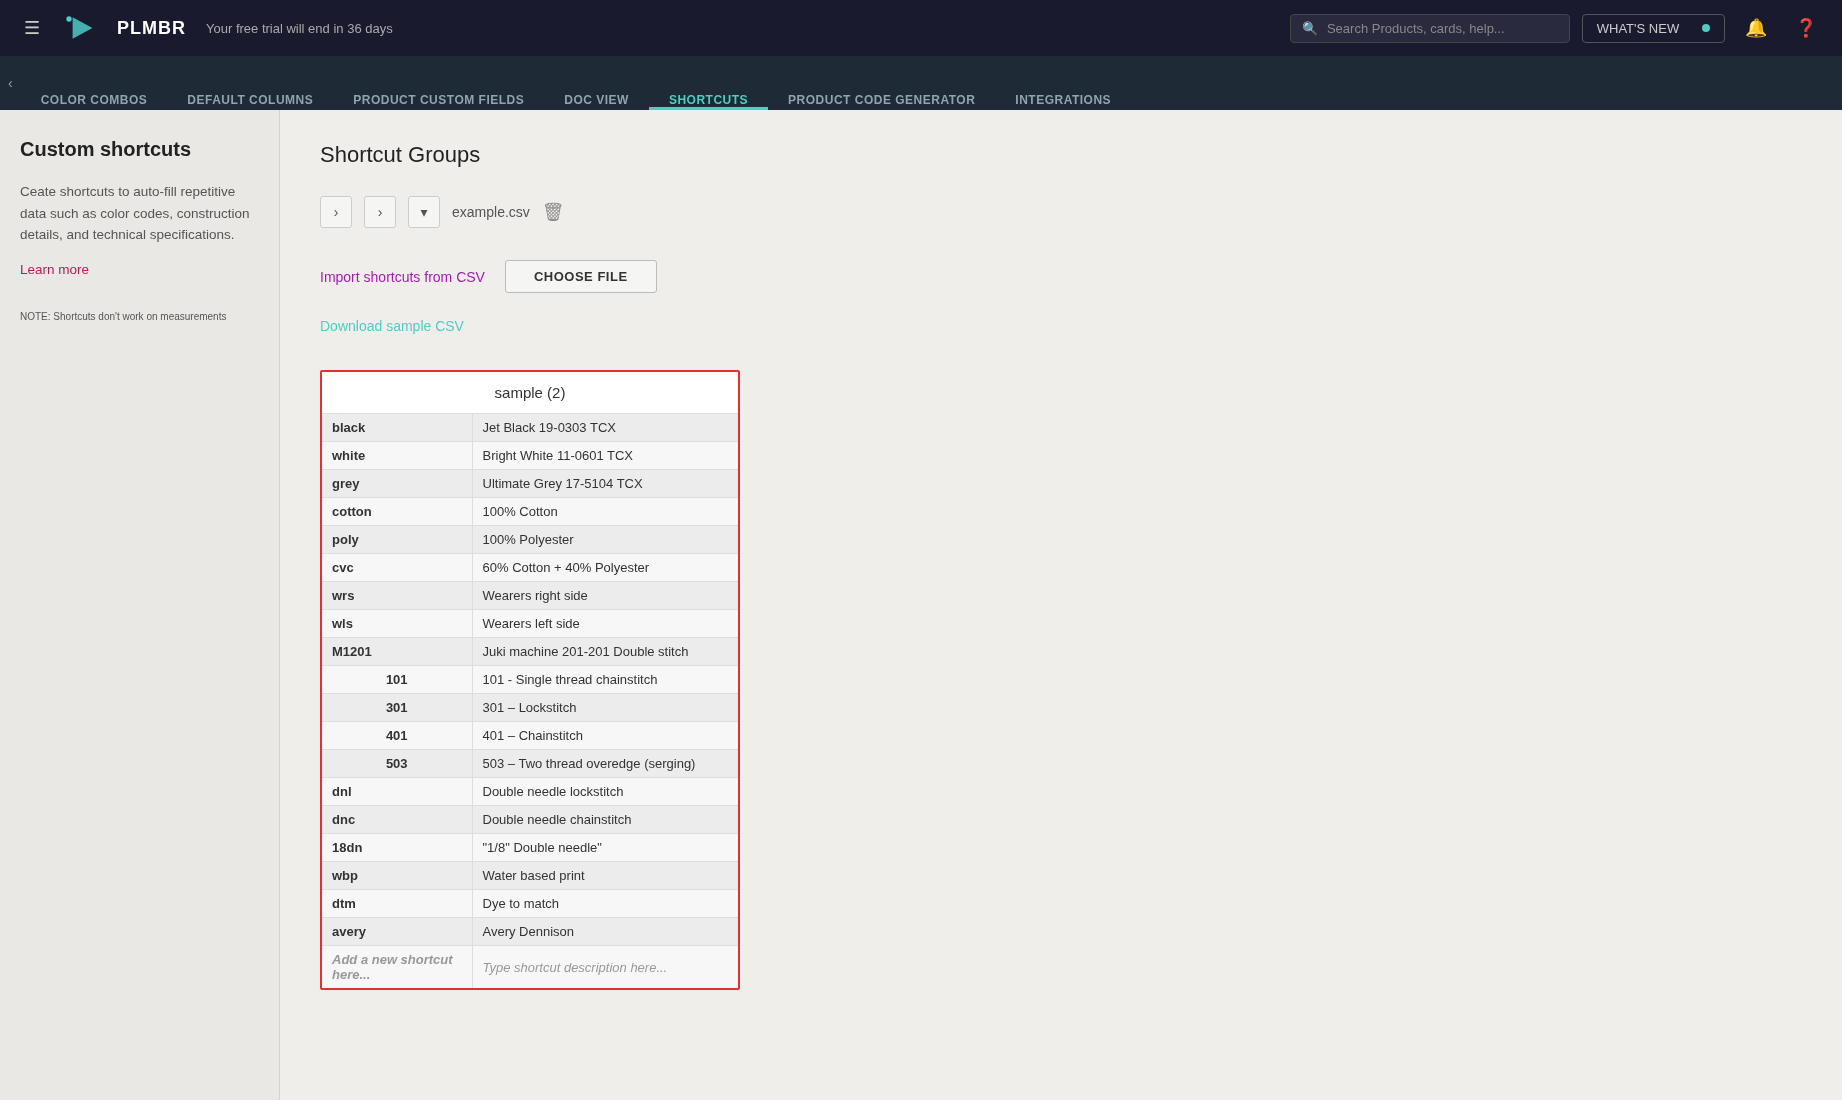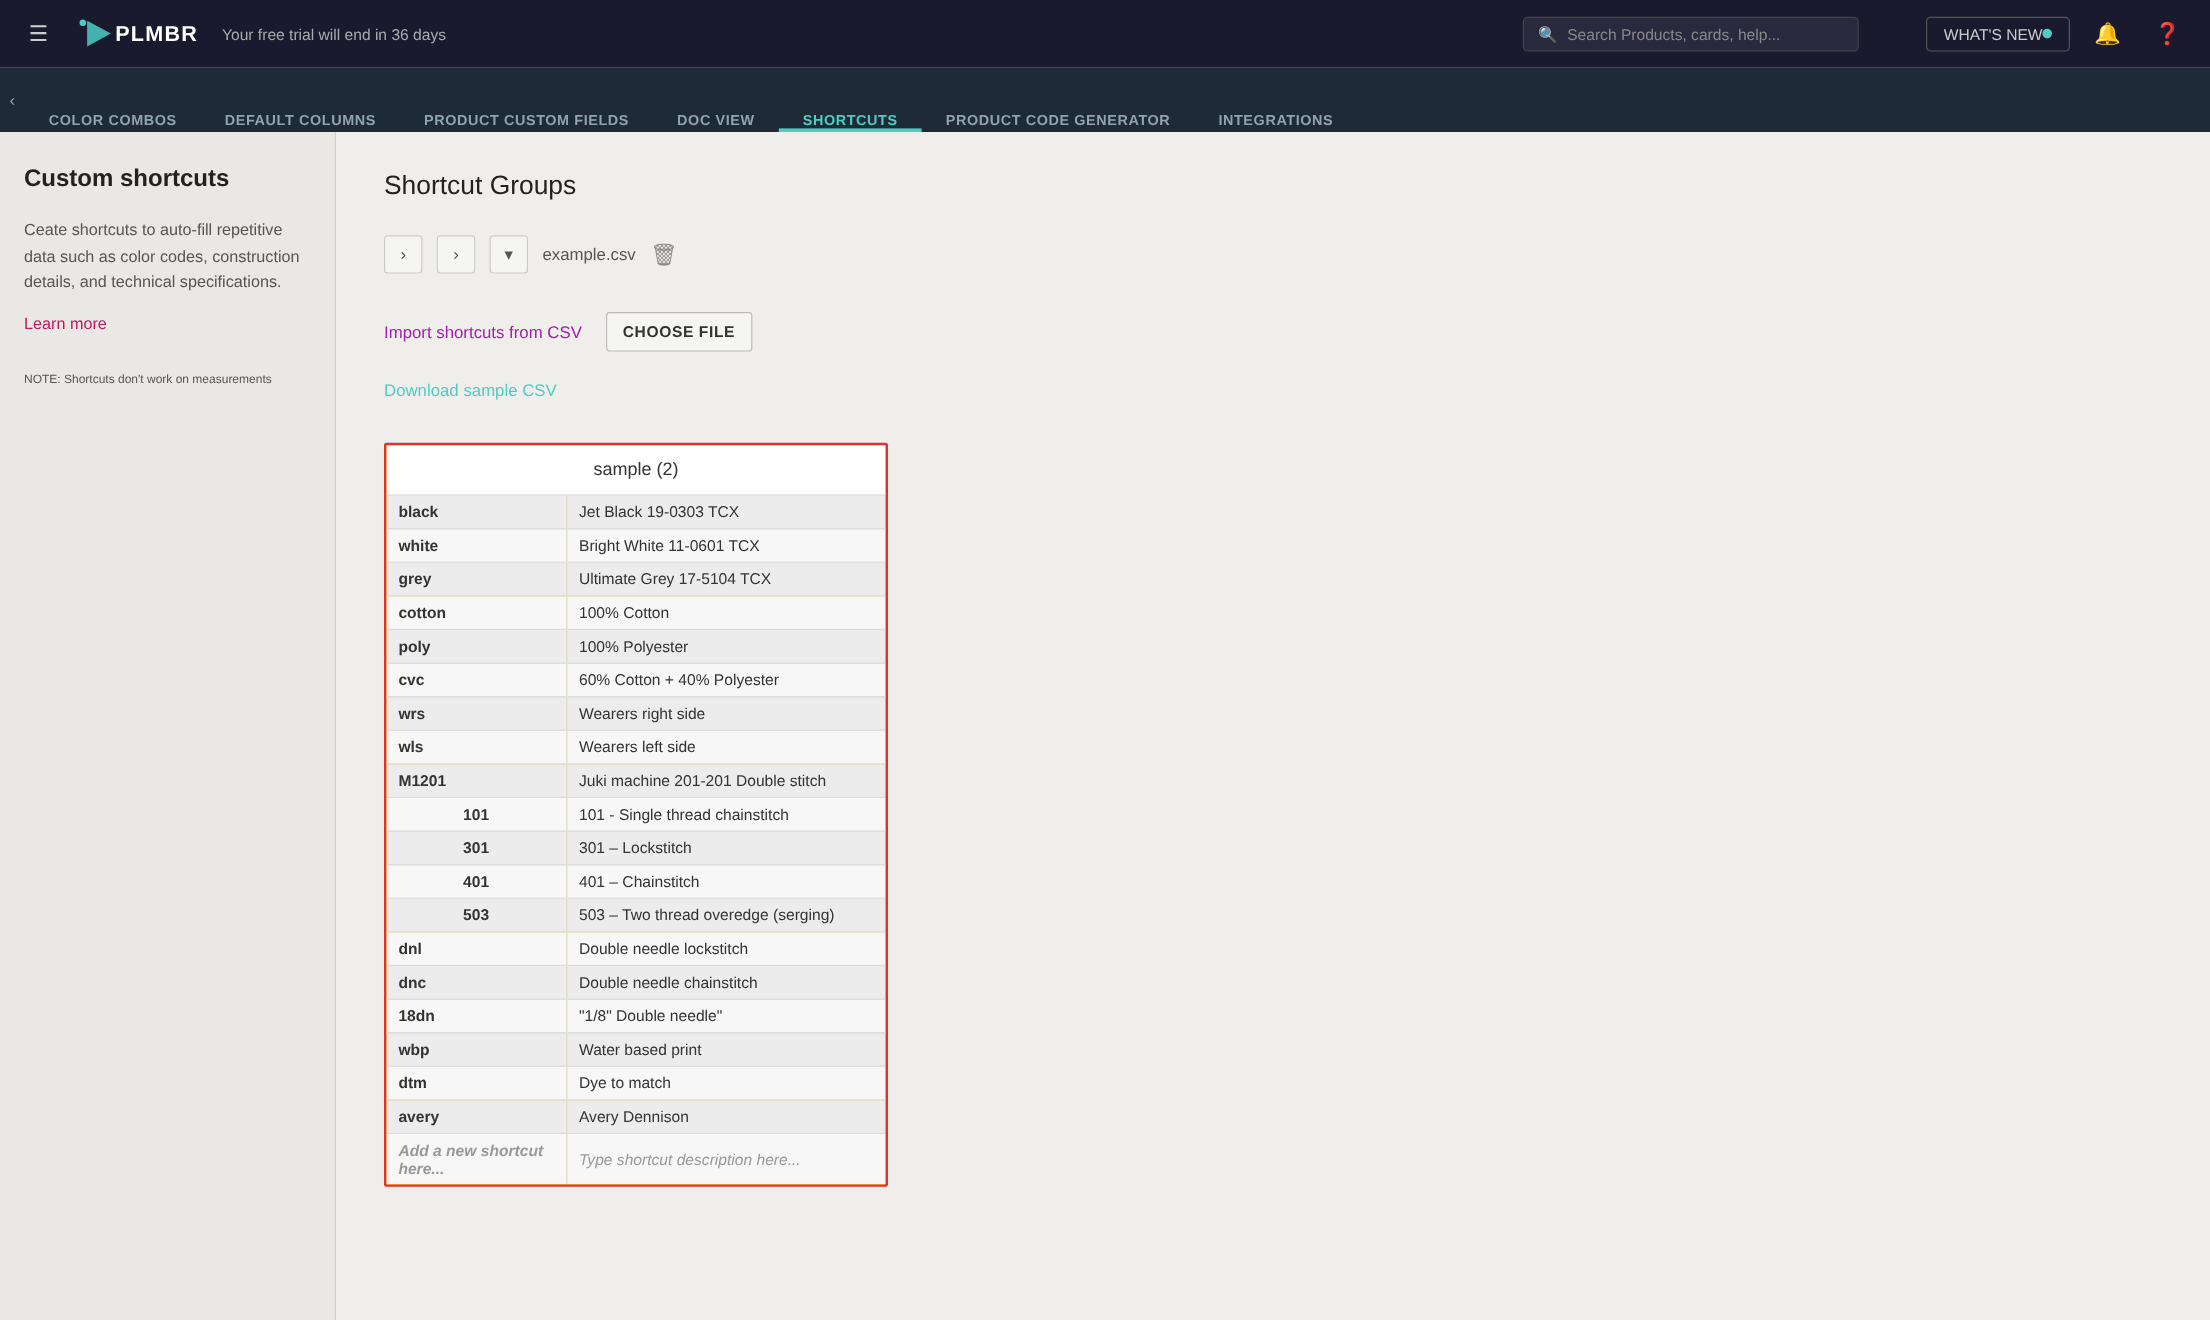--- a/index.html
+++ b/index.html
@@ -10,21 +10,21 @@
       background: #1a1a2e;
       height: 56px;
       display: flex;
       align-items: center;
       padding: 0 16px;
       gap: 12px;
     }
     .top-bar-logo {
       display: flex;
       align-items: center;
-      gap: 0;
+      gap: 21px;
       color: white;
       font-weight: 700;
       font-size: 18px;
       letter-spacing: 1px;
     }
     .logo-icon {
       width: 36px;
       height: 36px;
     }
     .top-bar-trial {
@@ -54,23 +54,22 @@
     .search-bar input::placeholder { color: #888; }
     .whats-new-btn {
       background: transparent;
       border: 1px solid #555;
       border-radius: 4px;
       color: #ccc;
       padding: 6px 14px;
       font-size: 13px;
       display: flex;
       align-items: center;
-      gap: 0;
-      cursor: pointer;
-      margin-left: 44px;
+      gap: 23px;
+      cursor: pointer;
     }
     .whats-new-dot {
       width: 8px; height: 8px;
       background: #4ecdc4;
       border-radius: 50%;
       display: inline-block;
     }
     .icon-btn {
       background: transparent;
       border: none;
@@ -204,21 +203,21 @@
     }
     .import-label {
       font-size: 14px;
       color: #a21caf;
       text-align: center;
     }
     .choose-file-btn {
       background: #f5f5f3;
       border: 1px solid #bbb;
       border-radius: 3px;
-      padding: 8px 13px;
+      padding: 8px 28px;
       font-size: 13px;
       font-weight: 600;
       color: #333;
       cursor: pointer;
       letter-spacing: 0.5px;
     }
 
     
     .download-link {
       color: #4ecdc4;

